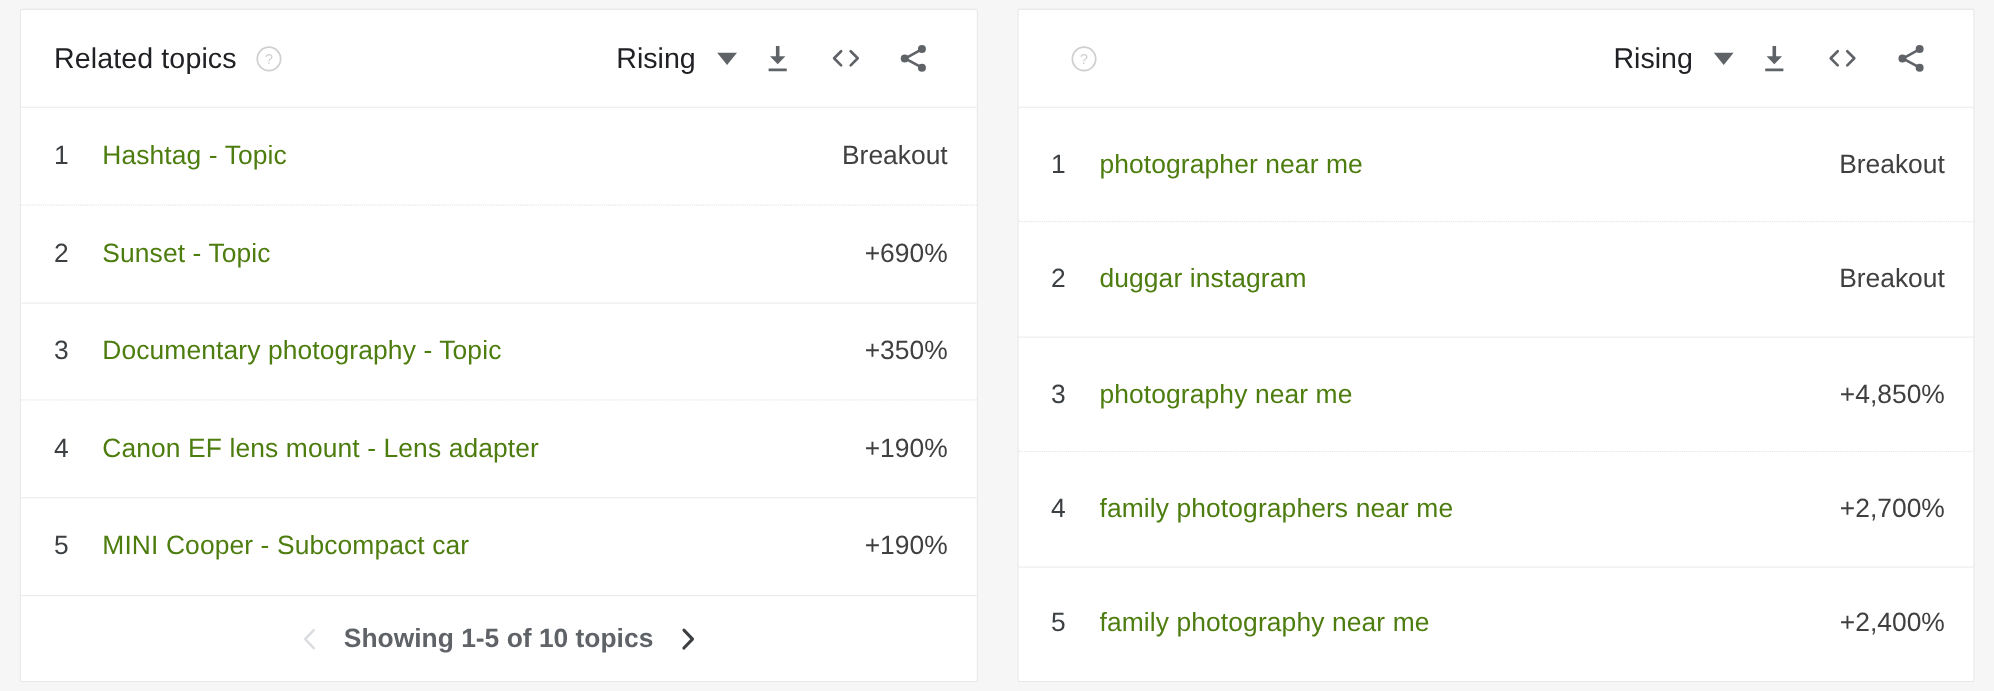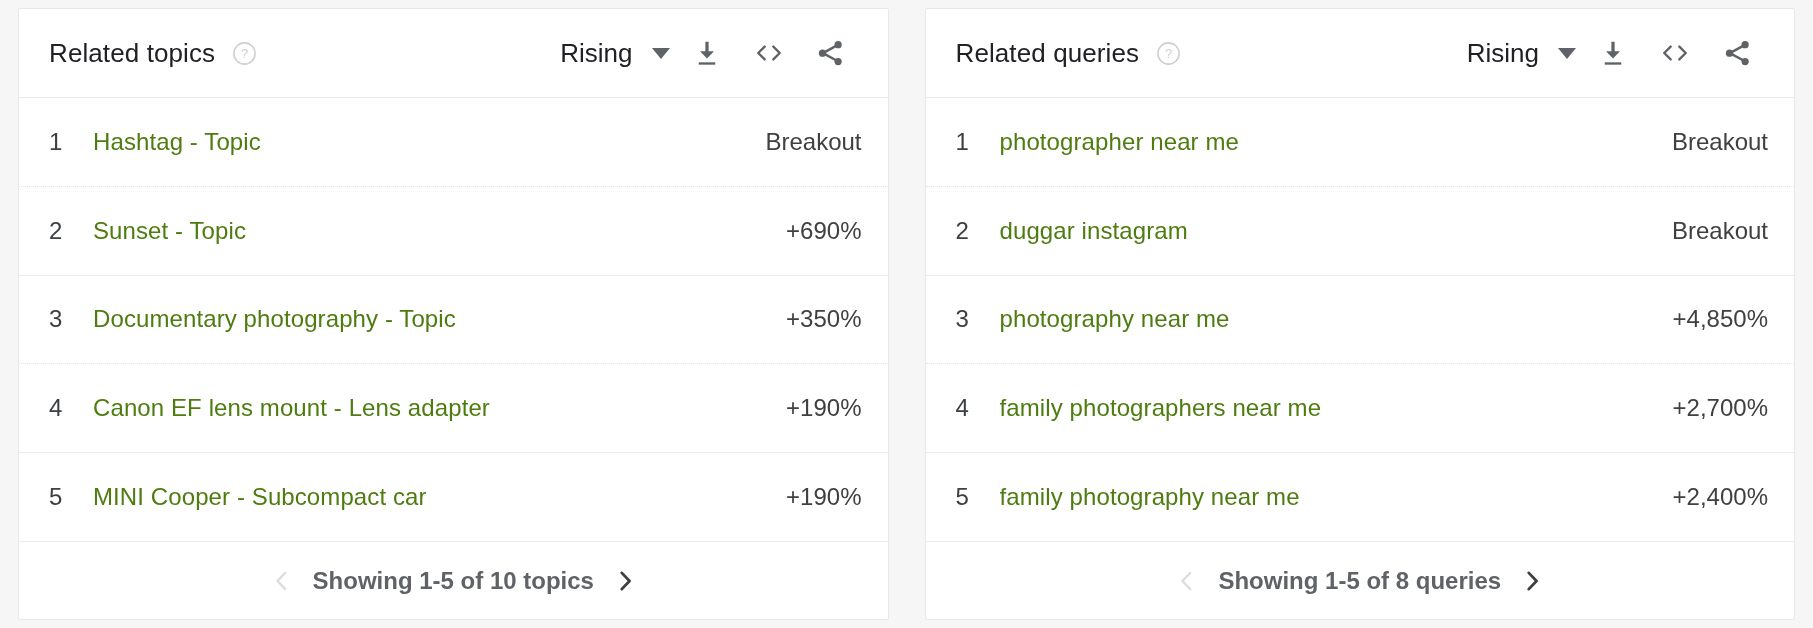--- a/index.html
+++ b/index.html
@@ -285,21 +285,20 @@
           </svg>
         </span>
       </div>
     </footer>
 
   </section>
 
   <section class="card">
 
     <header class="card-header">
-      <span class="card-title">Related queries</span>
 
       <span class="help-icon">
         <svg width="25" height="25" viewBox="0 0 24 24" aria-hidden="true">
           <circle cx="12" cy="12" r="10.2" fill="none" stroke="#cfcfcf" stroke-width="1.5"></circle>
           <text x="12" y="16.6" text-anchor="middle" font-family="Liberation Sans, sans-serif" font-size="12.5" fill="#cfcfcf">?</text>
         </svg>
       </span>
 
       <span class="header-spacer"></span>
 
@@ -364,31 +363,16 @@
         <span class="row-label">family photographers near me</span>
         <span class="row-value">+2,700%</span>
       </div>
       <div class="row">
         <span class="row-rank">5</span>
         <span class="row-label">family photography near me</span>
         <span class="row-value">+2,400%</span>
       </div>
     </div>
 
-    <footer class="card-footer">
-      <div class="pager">
-        <span class="pager-arrow">
-          <svg width="26" height="26" viewBox="0 0 24 24" aria-hidden="true">
-            <path d="M15 4.5 L7.8 12 L15 19.5" fill="none" stroke="#dadce0" stroke-width="2.1" stroke-linecap="round" stroke-linejoin="round"></path>
-          </svg>
-        </span>
-        <span class="pager-text">Showing 1-5 of 8 queries</span>
-        <span class="pager-arrow">
-          <svg width="26" height="26" viewBox="0 0 24 24" aria-hidden="true">
-            <path d="M9 4.5 L16.2 12 L9 19.5" fill="none" stroke="#3c4043" stroke-width="2.6" stroke-linecap="round" stroke-linejoin="round"></path>
-          </svg>
-        </span>
-      </div>
-    </footer>
 
   </section>
 
 </div>
 
 </body></html>

